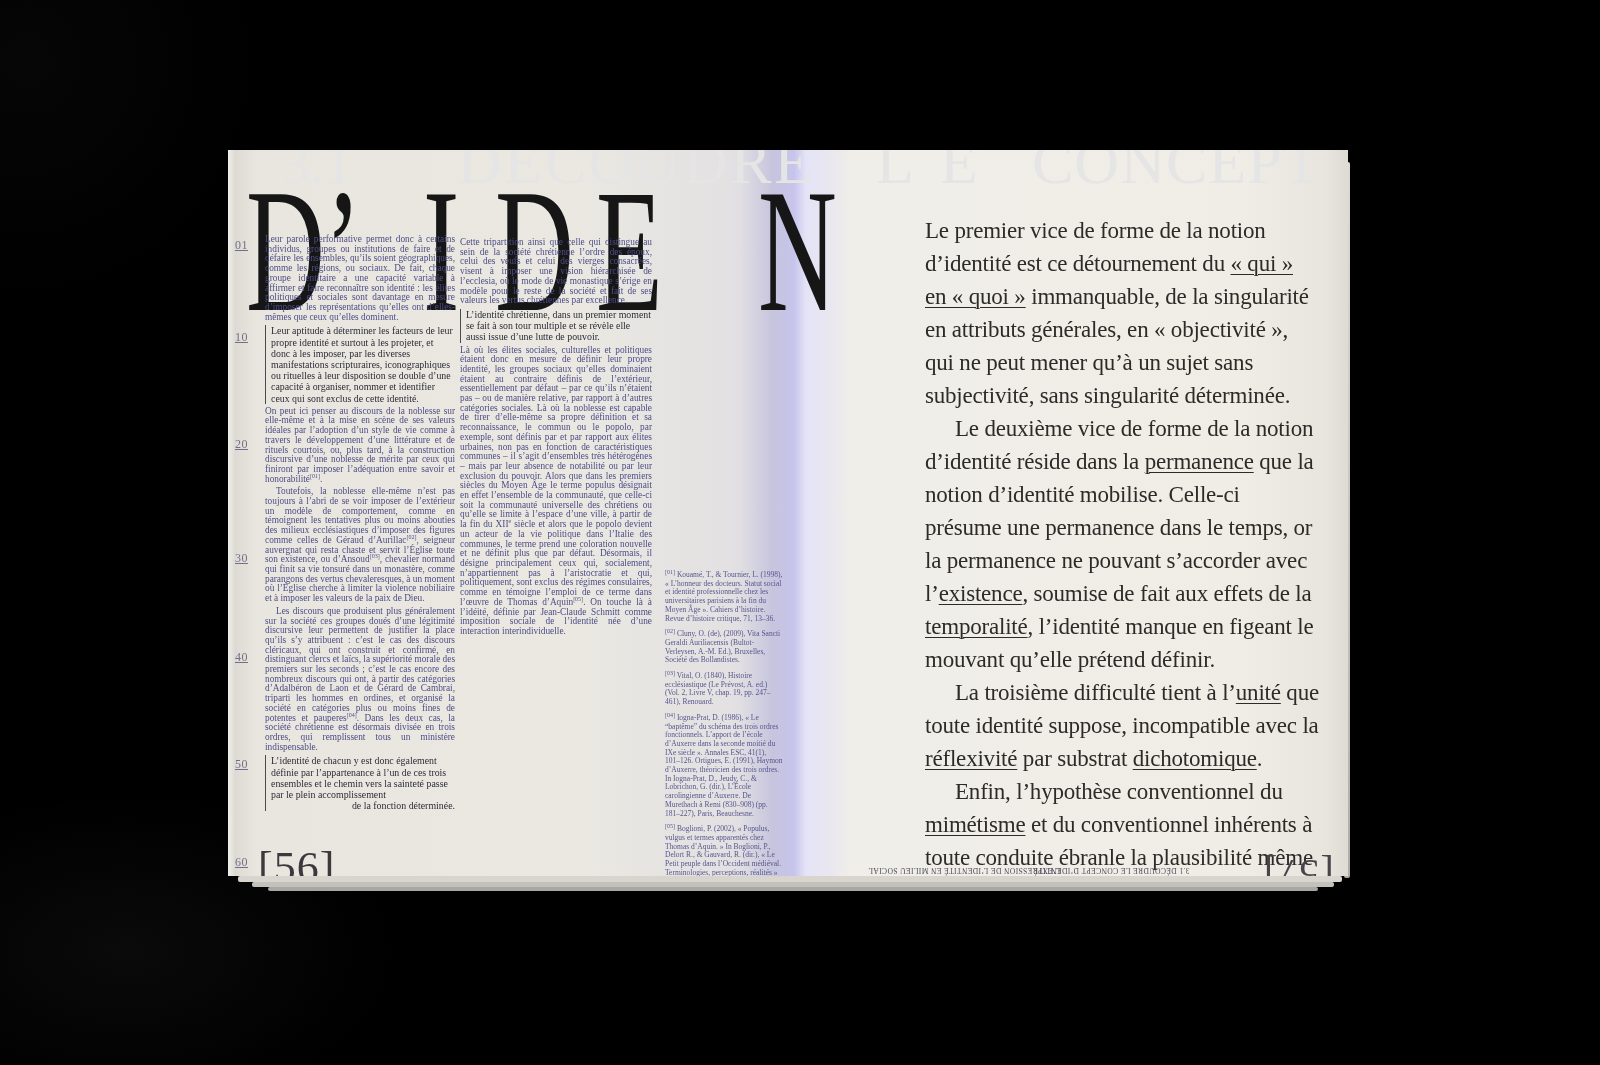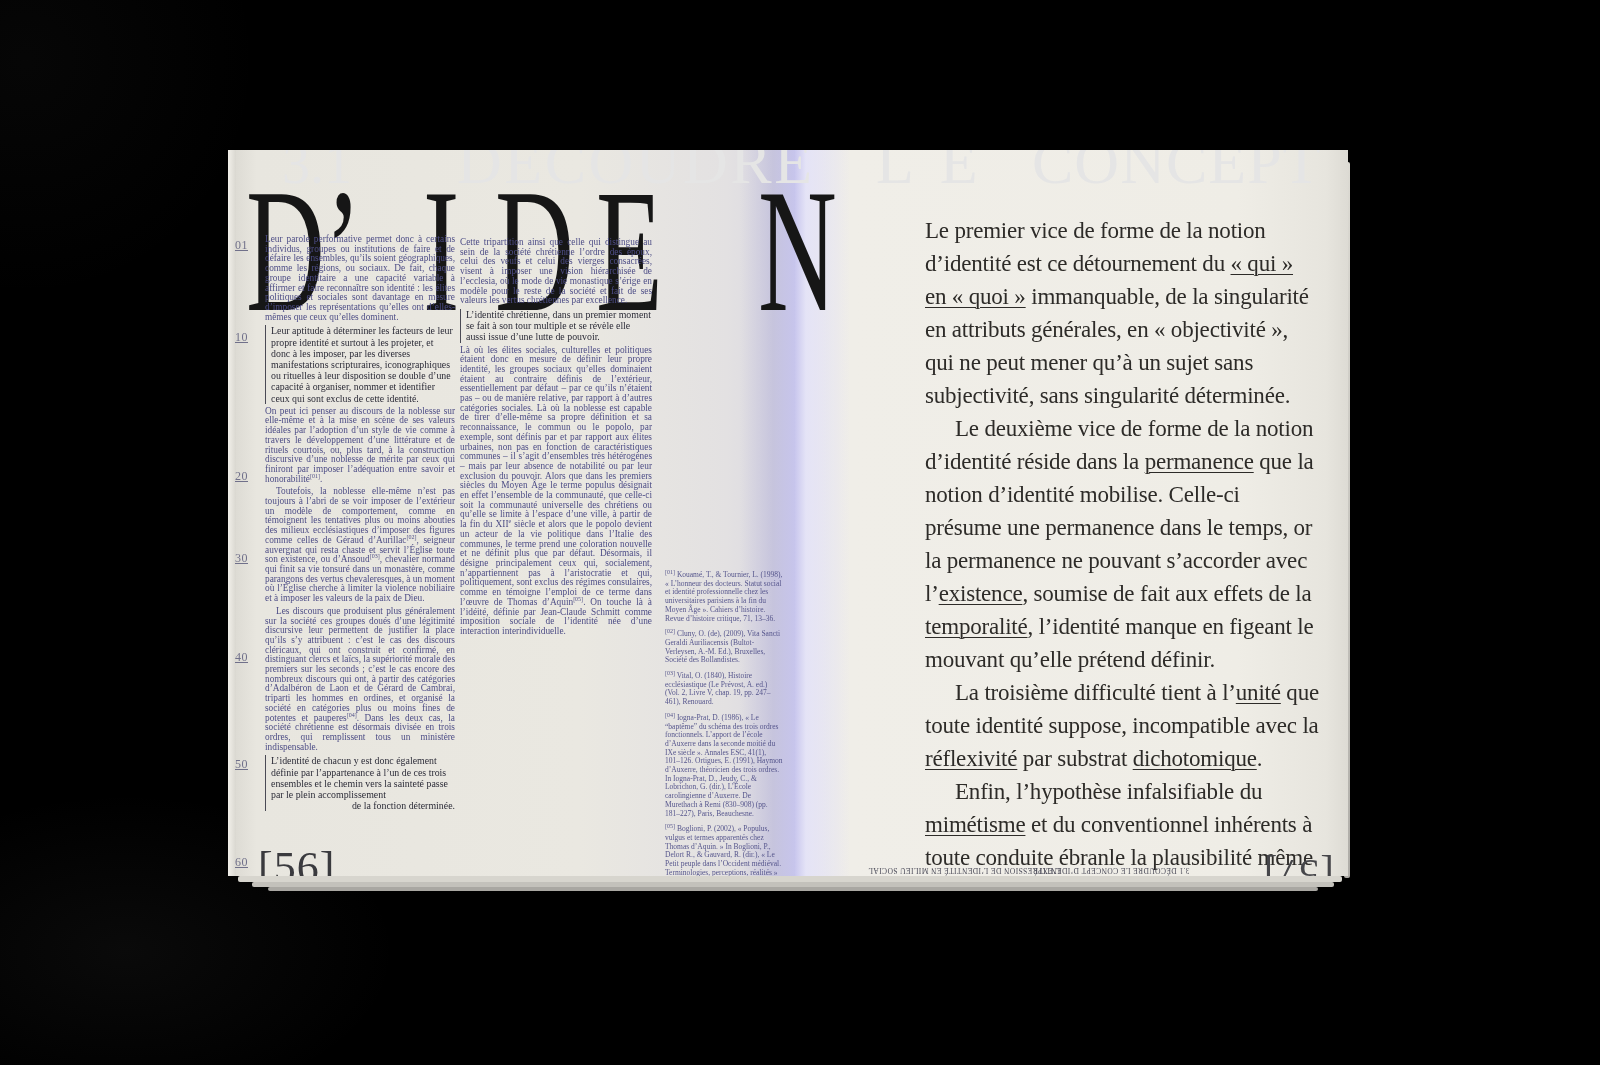--- a/index.html
+++ b/index.html
@@ -45,21 +45,21 @@
   .bl:nth-child(2){left:195px;}
   .bl:nth-child(3){left:267px;}
   .bl:nth-child(4){left:368px;}
   .bl:nth-child(5){left:530px;}
 
   
   .linenos{position:absolute;left:12px;top:0;width:20px;height:726px;z-index:2;}
   .lineno{position:absolute;right:12px;font-size:12px;color:#70708a;letter-spacing:.5px;text-decoration:underline;}
   .lineno:nth-child(1){top:88px;}
   .lineno:nth-child(2){top:180px;}
-  .lineno:nth-child(3){top:287px;margin-top:32px;}
+  .lineno:nth-child(3){top:287px;}
   .lineno:nth-child(4){top:401px;}
   .lineno:nth-child(5){top:500px;}
   .lineno:nth-child(6){top:607px;}
   .lineno:nth-child(7){top:705px;}
 
   .col{position:absolute;z-index:2;font-size:9.3px;line-height:9.7px;color:#4d4d86;}
   .col1{left:37px;top:85px;width:190px;}
   .col2{left:232px;top:88px;width:192px;}
   .blk{margin:0 0 3px 0;}
   .blk.body{text-align:justify;}
@@ -142,21 +142,21 @@
 
       <div class="pageno-left">[56]</div>
 
     </div>
 
     <div class="page right">
       <div class="rp-text">
           <div class="rp-para"><span>Le premier vice de forme de la notion d’identité est ce détournement du </span><span class="u">« qui » en « quoi »</span><span> immanquable, de la singularité en attributs générales, en « objectivité », qui ne peut mener qu’à un sujet sans subjectivité, sans singularité déterminée.</span></div>
           <div class="rp-para ind"><span>Le deuxième vice de forme de la notion d’identité réside dans la </span><span class="u">permanence</span><span> que la notion d’identité mobilise. Celle-ci présume une permanence dans le temps, or la permanence ne pouvant s’accorder avec l’</span><span class="u">existence</span><span>, soumise de fait aux effets de la </span><span class="u">temporalité</span><span>, l’identité manque en figeant le mouvant qu’elle prétend définir.</span></div>
           <div class="rp-para ind"><span>La troisième difficulté tient à l’</span><span class="u">unité</span><span> que toute identité suppose, incompatible avec la </span><span class="u">réflexivité</span><span> par substrat </span><span class="u">dichotomique</span><span>.</span></div>
-          <div class="rp-para ind"><span>Enfin, l’hypothèse infalsifiable du </span><span class="u">mimétisme</span><span> et du conventionnel inhérents à toute conduite ébranle la plausibilité même d’une identité.</span></div>
+          <div class="rp-para ind"><span>Enfin, l’hypothèse conventionnel du </span><span class="u">mimétisme</span><span> et du conventionnel inhérents à toute conduite ébranle la plausibilité même d’une identité.</span></div>
         </div>
 
       <div class="rf-cap rf-cap1">L’expression de l’identité en milieu social</div>
       <div class="rf-cap rf-cap2">3.1 Découdre le concept d’identité</div>
       <div class="pageno-right">[57]</div>
     </div>
 
     <div class="gutter-glow"></div>
 
     <div class="big-letters">

